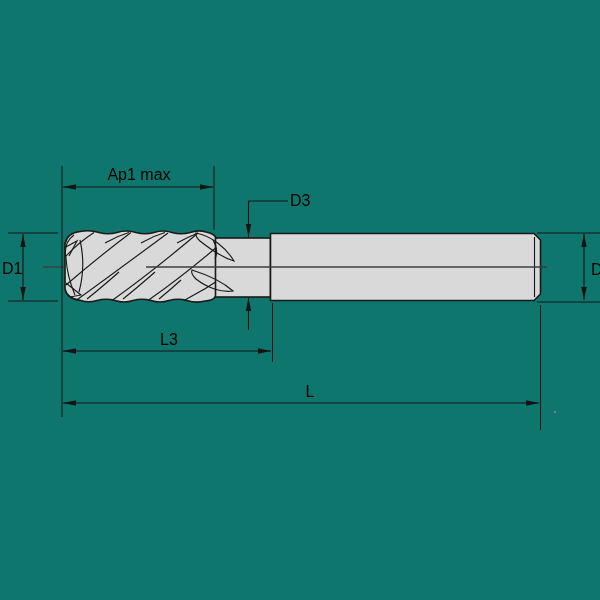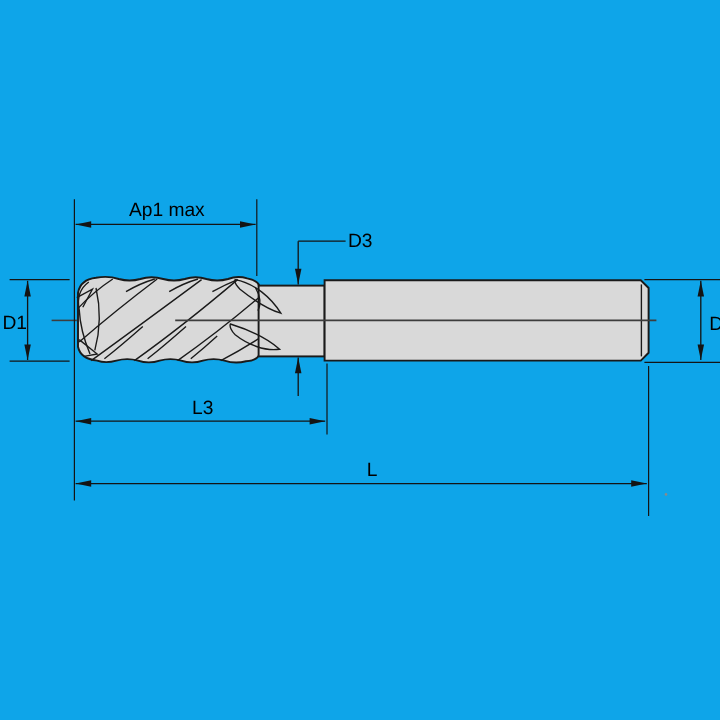--- a/index.html
+++ b/index.html
@@ -1,19 +1,19 @@
 <!DOCTYPE html>
 <html><head>
 <meta charset="utf-8">
 <style>
   html,body{margin:0;padding:0;background:#fff;}
   .canvas{
     position:relative;
     width:600px;height:600px;
-    background:#0ea5e9;
+    background:#0f766e;
     font-family:"Liberation Sans", sans-serif;
     overflow:hidden;
   }
   svg{position:absolute;left:0;top:0;}
   .dim-line{stroke:#141414;stroke-width:1.1;fill:none;}
   .ext-line{stroke:#141414;stroke-width:1;fill:none;}
   .arrow{fill:#141414;stroke:none;}
   .outline{stroke:#1a1a1a;stroke-width:1.6;}
   .thin{stroke:#1a1a1a;stroke-width:1.15;fill:none;}
   .center-line{stroke:#3d3d3d;stroke-width:1.3;fill:none;}

